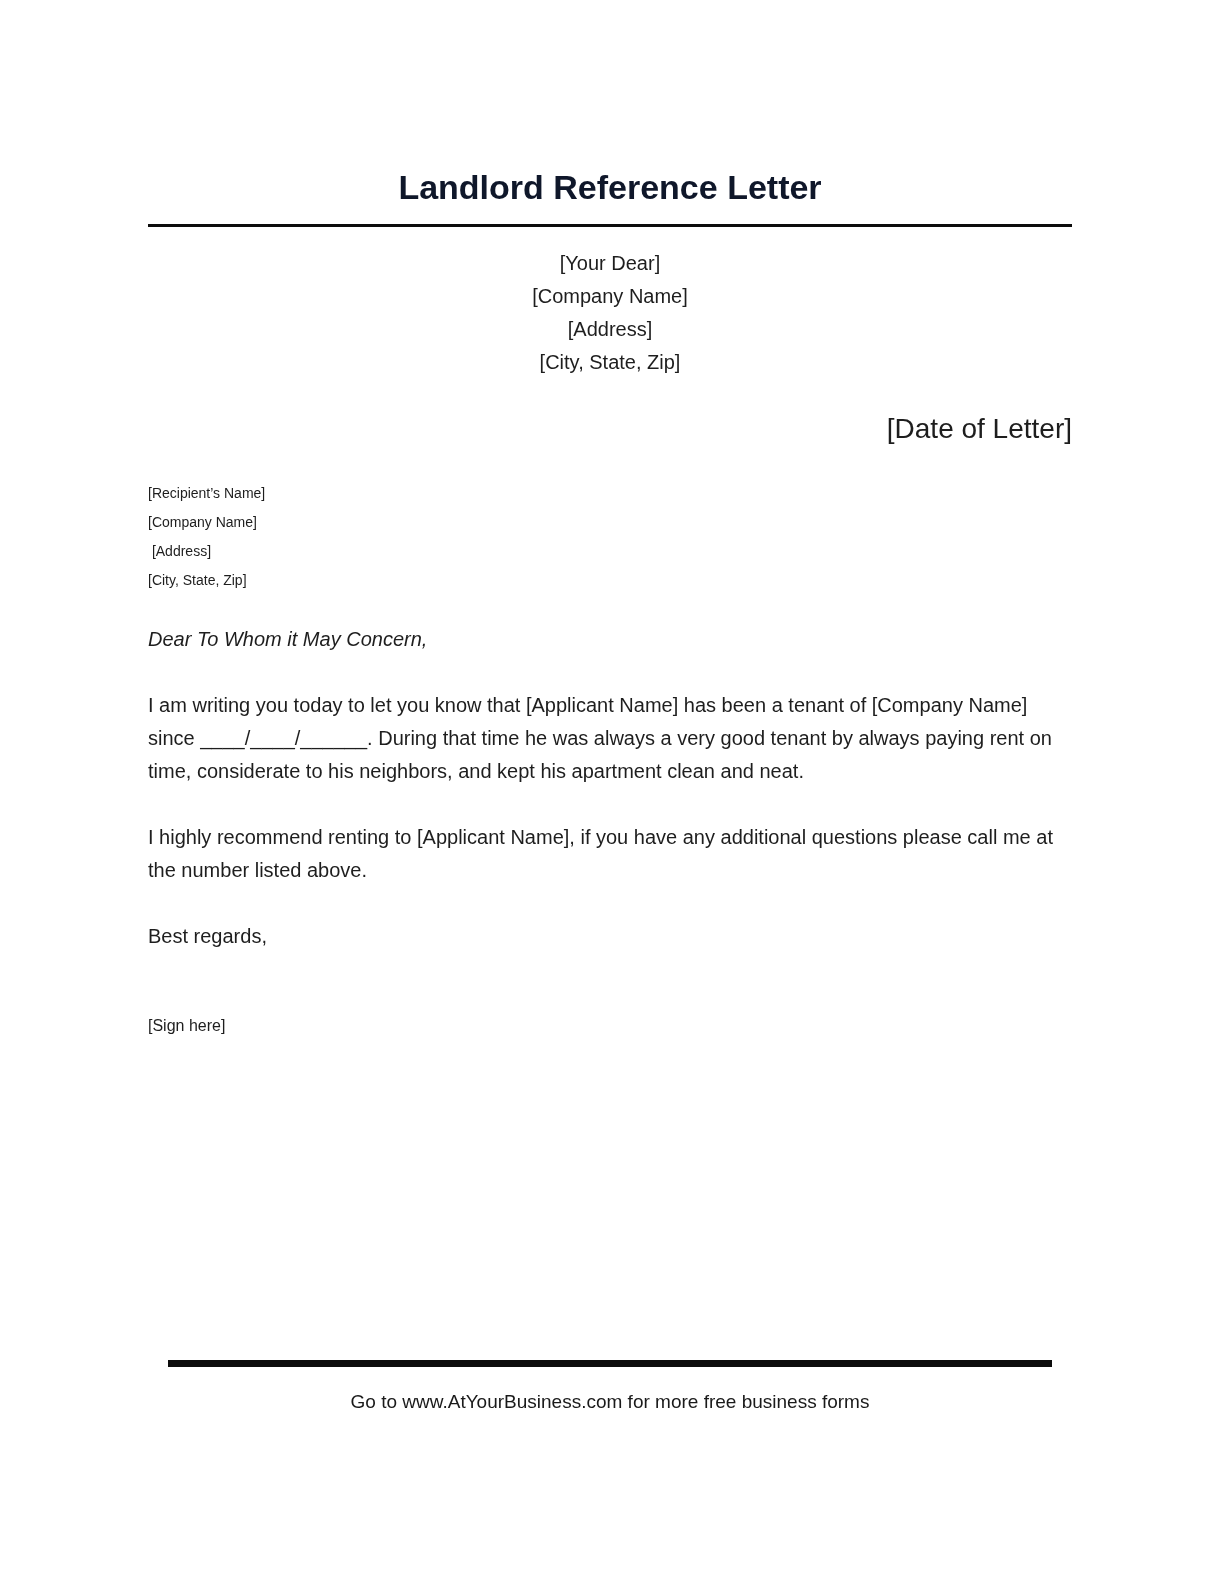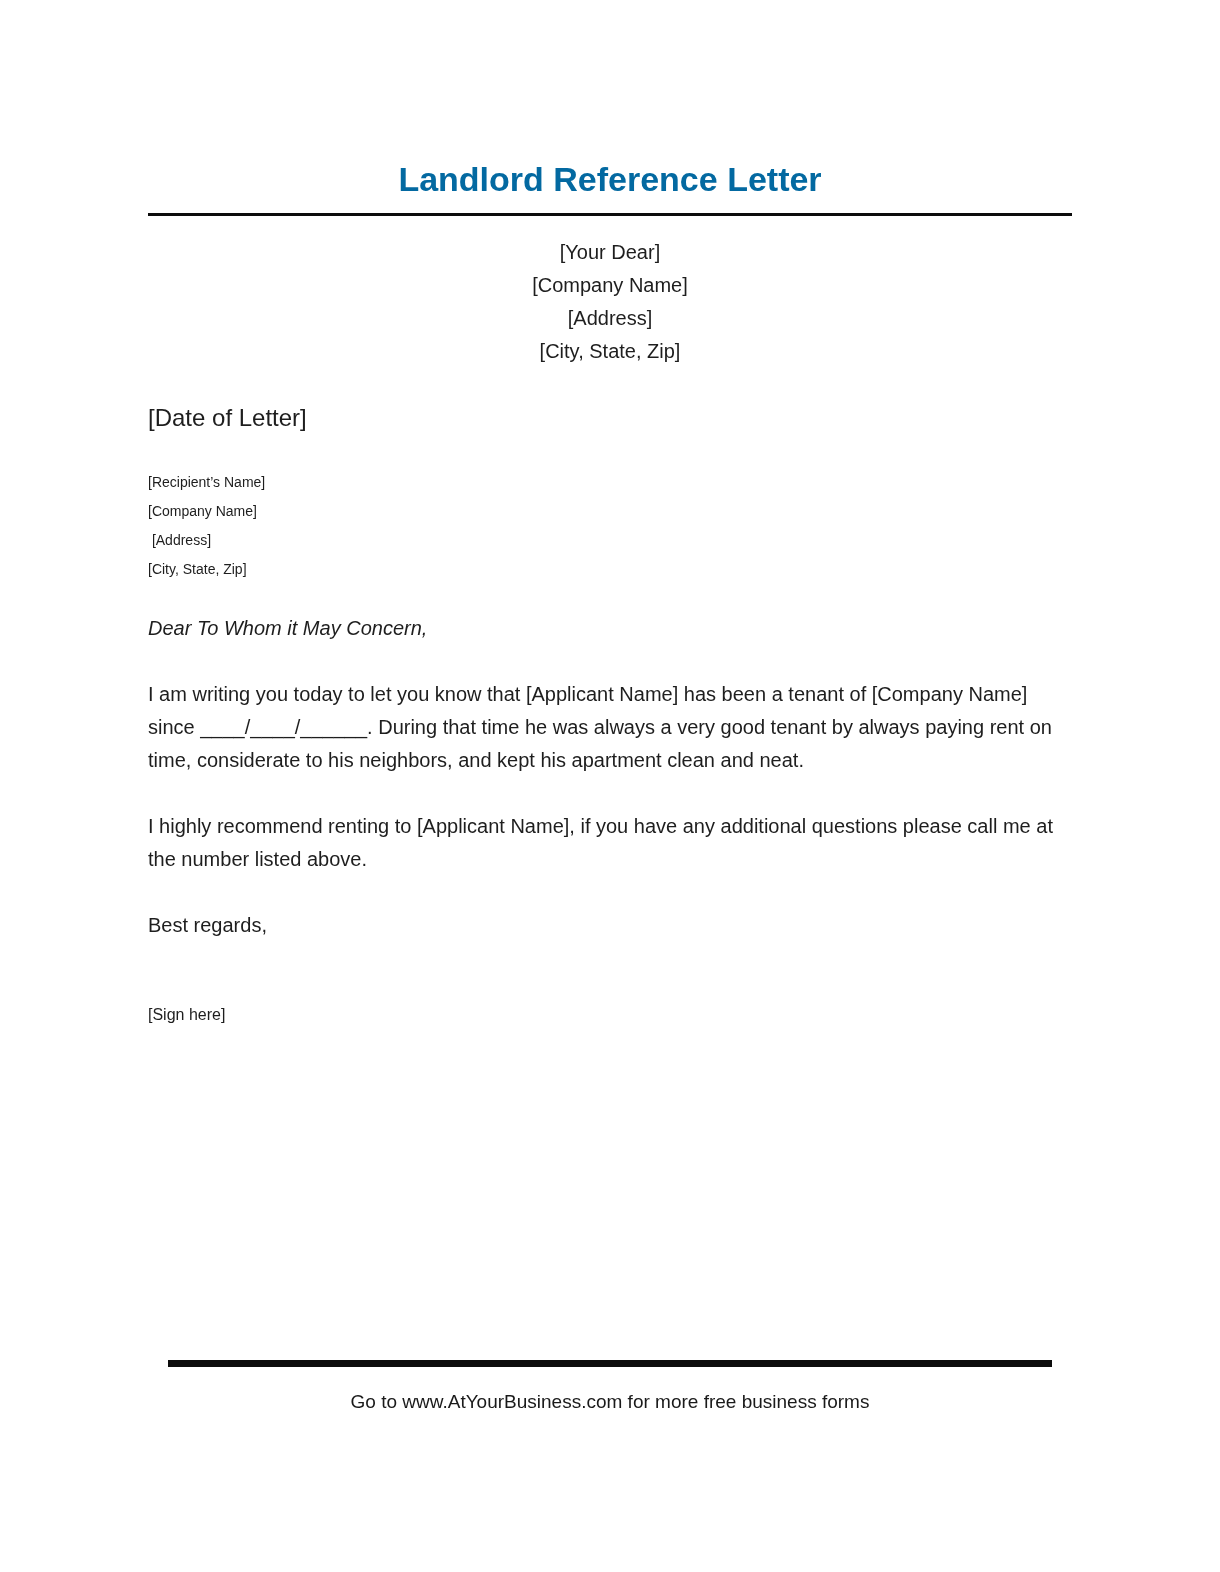--- a/index.html
+++ b/index.html
@@ -13,43 +13,44 @@
     height: 1572px;
     background: #ffffff;
     font-family: "Liberation Sans", sans-serif;
     color: #1e1e1e;
     overflow: hidden;
   }
   .content {
     padding: 0 148px;
   }
   .doc-title {
-    margin: 8px;
+    margin: 16px;
     padding-top: 150px;
     font-size: 34px;
     line-height: 42px;
     font-weight: bold;
     text-align: center;
-    color: #0369a1;
+    color: #0f172a;
     letter-spacing: 0px;
   }
   .title-rule {
     margin-top: 13px;
     height: 3px;
     background: #0c0c0c;
   }
   .sender-block {
     margin-top: 20px;
     text-align: center;
     font-size: 20px;
     line-height: 33px;
   }
   .date-line {
     margin-top: 33px;
-    font-size: 24px;
+    text-align: right;
+    font-size: 28px;
     line-height: 33px;
   }
   .recipient-block {
     margin-top: 34px;
     font-size: 14px;
     line-height: 29px;
   }
   .recipient-block .line {
     white-space: pre-wrap;
   }

